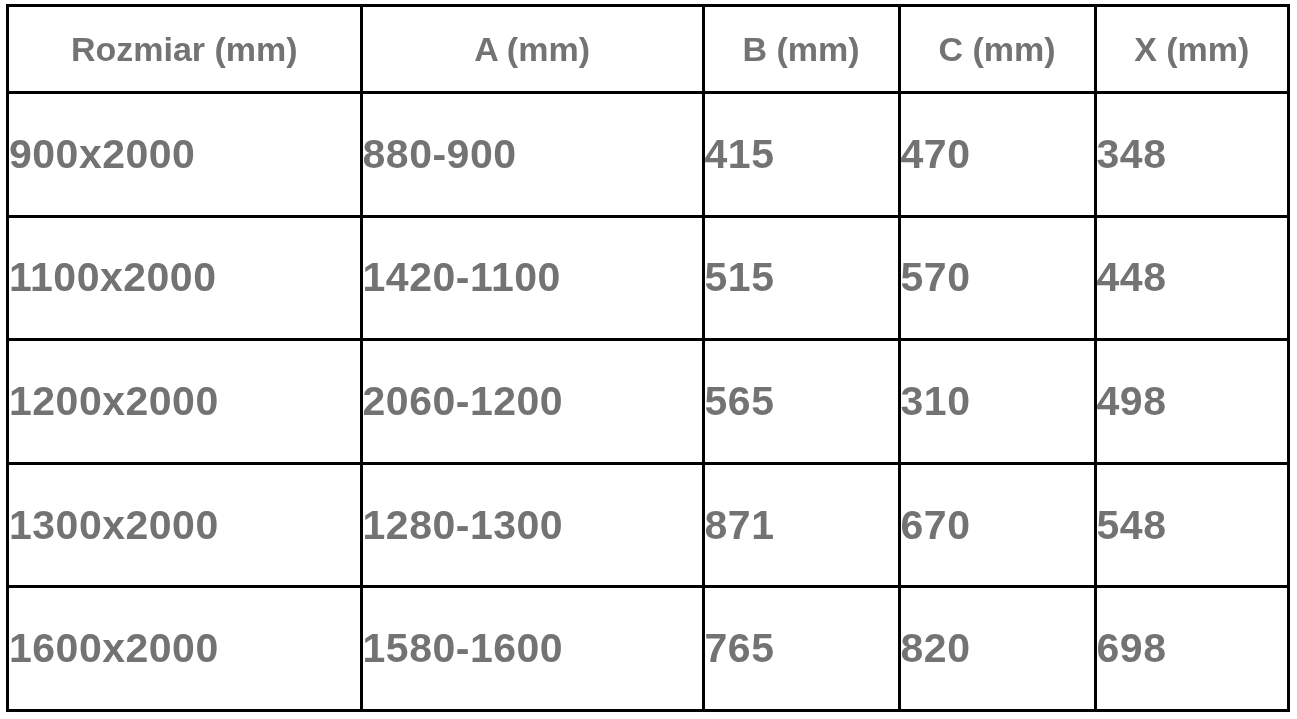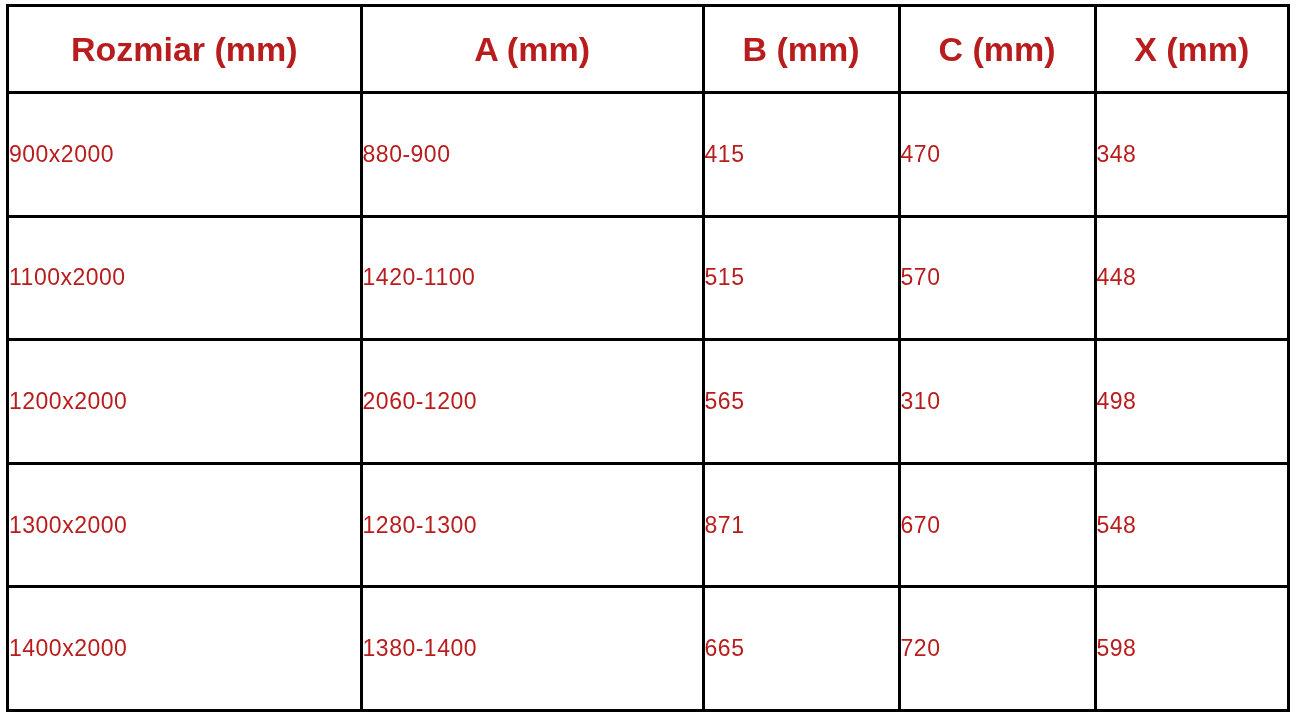--- a/index.html
+++ b/index.html
@@ -26,32 +26,32 @@
     height: 708px;
     border-collapse: collapse;
     table-layout: fixed;
     background: #ffffff;
   }
   table.spec-table th,
   table.spec-table td {
     border: 3px solid #000000;
     vertical-align: middle;
     padding: 0;
-    color: #b91c1c;
+    color: #737373;
     overflow: hidden;
     white-space: nowrap;
   }
   table.spec-table th {
     font-size: 34px;
     font-weight: bold;
     height: 84px;
   }
   table.spec-table td {
-    font-size: 23px;
-    font-weight: normal;
+    font-size: 41px;
+    font-weight: bold;
     letter-spacing: 0.5px;
   }
   col.c-rozmiar { width: 27.6%; }
   col.c-a       { width: 26.7%; }
   col.c-b       { width: 15.3%; }
   col.c-c       { width: 15.3%; }
   col.c-x       { width: 15.1%; }
 </style>
 </head>
 <body>
@@ -97,21 +97,21 @@
         <td>498</td>
       </tr>
       <tr>
         <td>1300x2000</td>
         <td>1280-1300</td>
         <td>871</td>
         <td>670</td>
         <td>548</td>
       </tr>
       <tr>
-        <td>1400x2000</td>
-        <td>1380-1400</td>
-        <td>665</td>
-        <td>720</td>
-        <td>598</td>
+        <td>1600x2000</td>
+        <td>1580-1600</td>
+        <td>765</td>
+        <td>820</td>
+        <td>698</td>
       </tr>
     </tbody>
   </table>
 </div>
 
 </body></html>

